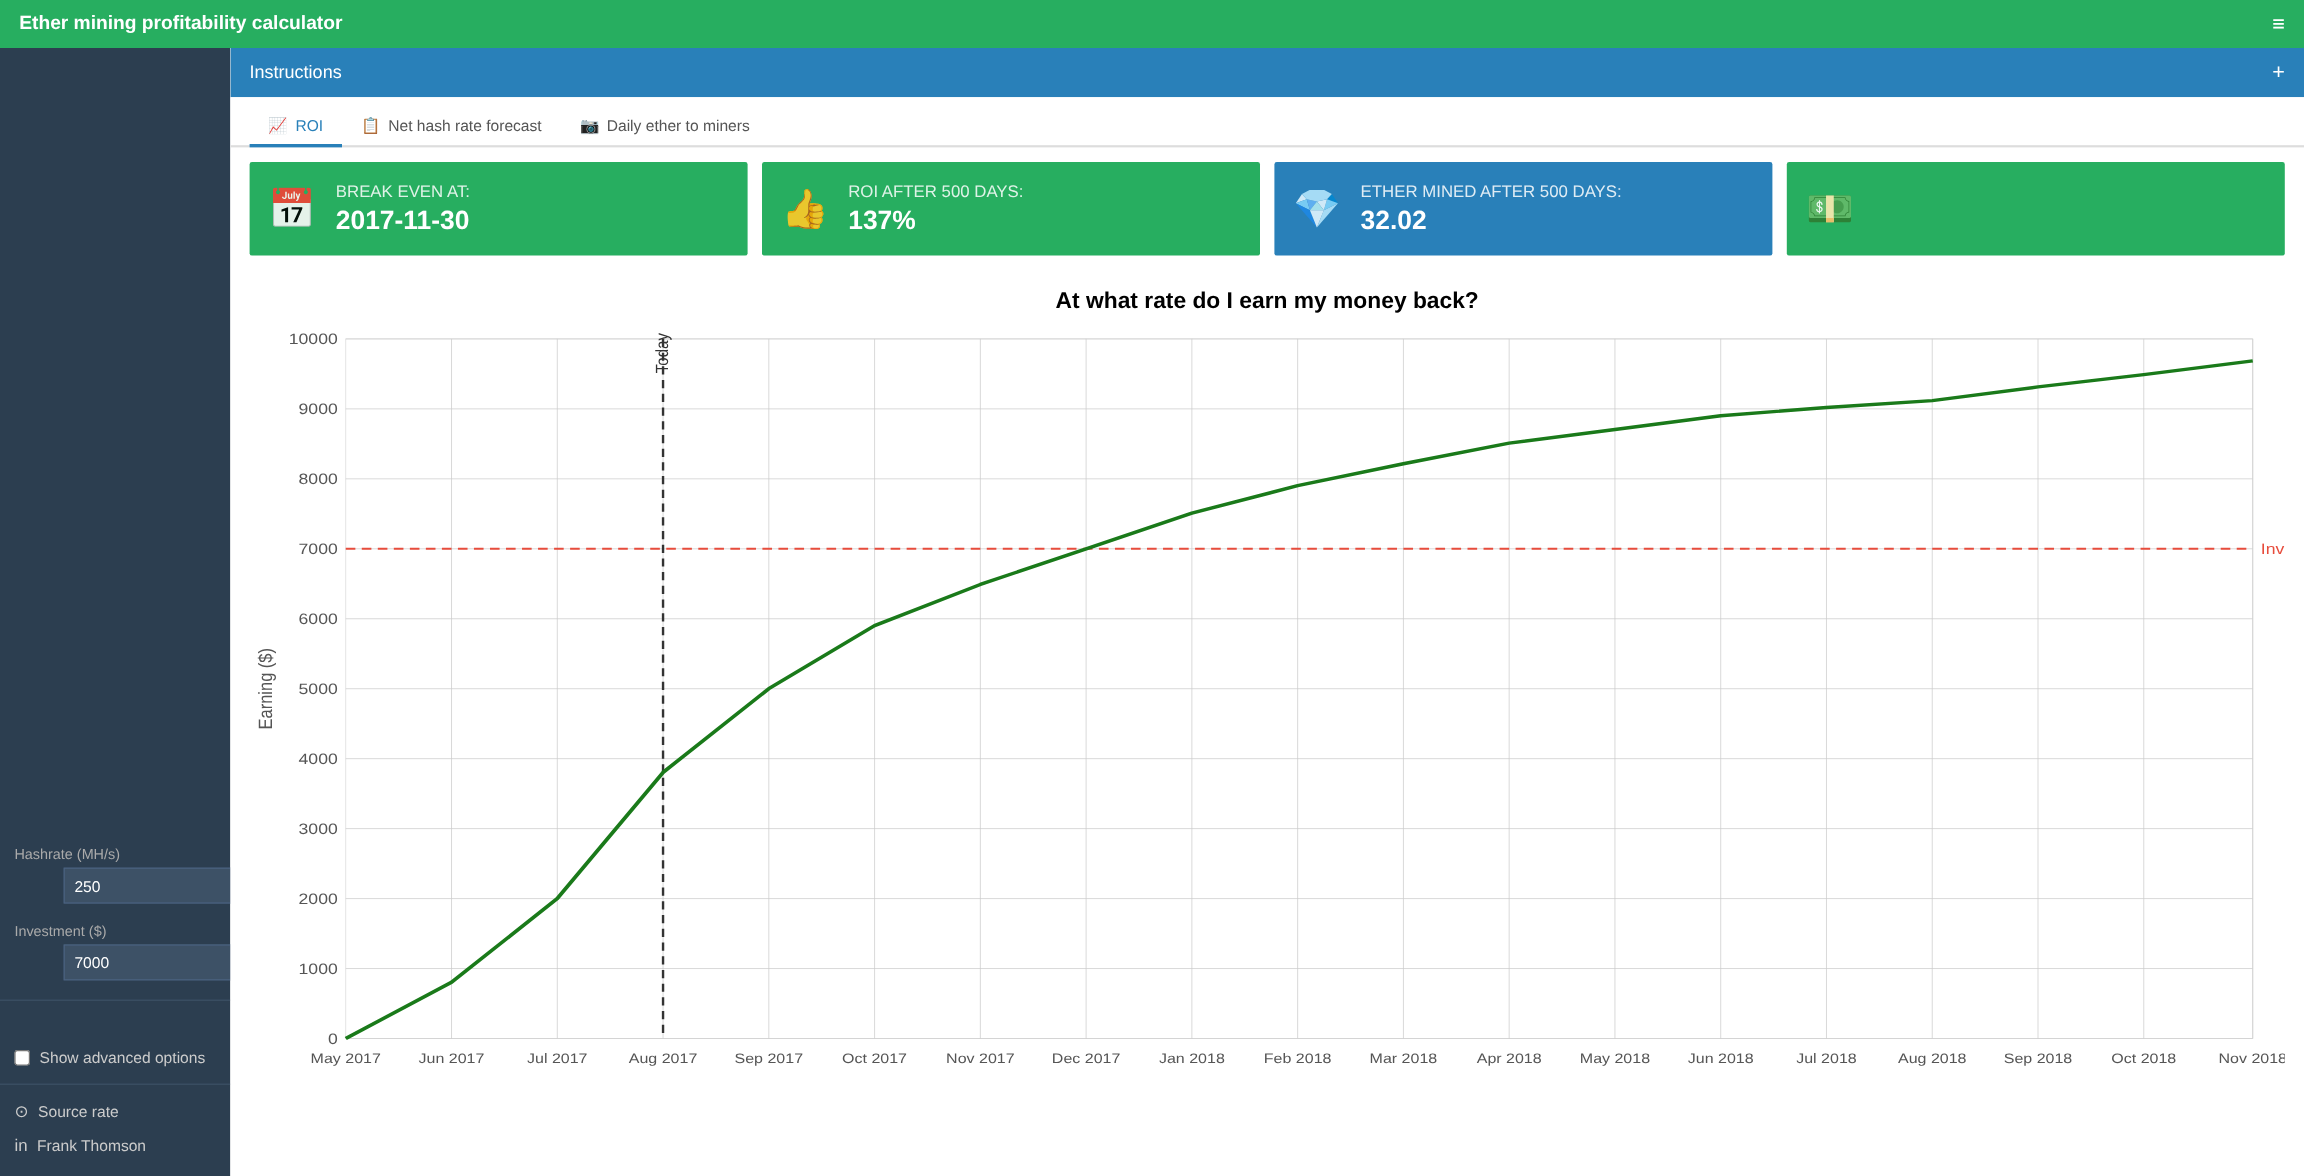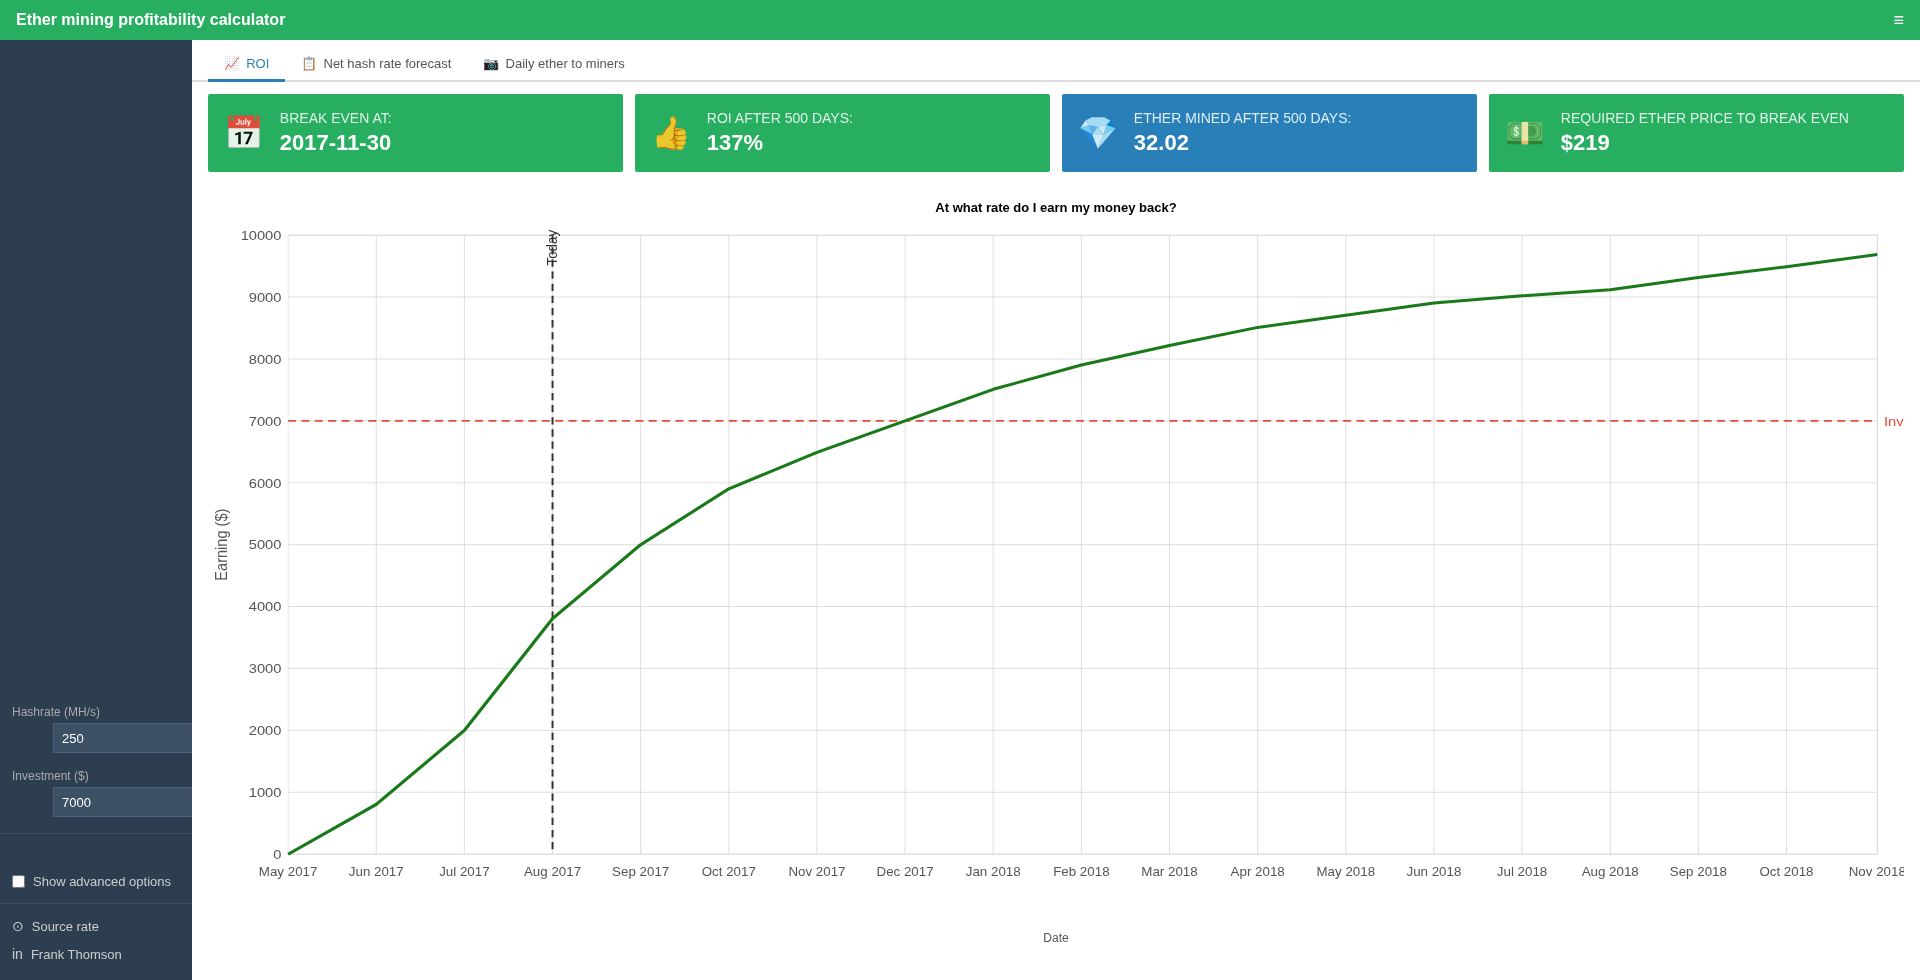--- a/index.html
+++ b/index.html
@@ -177,21 +177,21 @@
     
     #chart-container {
       flex: 1;
       background: white;
       padding: 16px;
       overflow: hidden;
       position: relative;
     }
     #chart-title {
       text-align: center;
-      font-size: 13px;
+      font-size: 19px;
       font-weight: bold;
       margin-bottom: 8px;
     }
     #chart-wrapper {
       position: relative;
       width: 100%;
       height: calc(100% - 60px);
     }
     svg#chart {
       width: 100%;
@@ -252,20 +252,24 @@
     </a>
 
     <a class="sidebar-link">
       <span class="link-icon">in</span>
       <span>Frank Thomson</span>
     </a>
   </div>
 
   <div id="content">
 
+    <div id="instructions-bar">
+      <span>Instructions</span>
+      <span class="plus-icon">+</span>
+    </div>
 
     <div id="tabs">
       <div class="tab active">
         <span>📈</span>
         <span>ROI</span>
       </div>
       <div class="tab">
         <span>📋</span>
         <span>Net hash rate forecast</span>
       </div>
@@ -292,24 +296,20 @@
       </div>
       <div class="stat-card blue">
         <span class="stat-icon">💎</span>
         <div class="stat-text">
           <div class="stat-label">ETHER MINED AFTER 500 DAYS:</div>
           <div class="stat-value">32.02</div>
         </div>
       </div>
       <div class="stat-card green">
         <span class="stat-icon">💵</span>
-        <div class="stat-text">
-          <div class="stat-label">REQUIRED ETHER PRICE TO BREAK EVEN</div>
-          <div class="stat-value">$219</div>
-        </div>
       </div>
     </div>
 
     <div id="chart-container">
       <div id="chart-title">At what rate do I earn my money back?</div>
       <div id="chart-wrapper">
         <svg id="chart" viewBox="0 0 1270 580" preserveAspectRatio="none">
 
           <defs>
             <pattern id="grid" width="66.84" height="52.7" patternUnits="userSpaceOnUse">
@@ -387,17 +387,16 @@
           <text x="1050" y="538" font-size="10" fill="#555" text-anchor="middle">Aug 2018</text>
           <text x="1116" y="538" font-size="10" fill="#555" text-anchor="middle">Sep 2018</text>
           <text x="1182" y="538" font-size="10" fill="#555" text-anchor="middle">Oct 2018</text>
           <text x="1250" y="538" font-size="10" fill="#555" text-anchor="middle">Nov 2018</text>
 
           <text x="14" y="265" font-size="12" fill="#555" text-anchor="middle" transform="rotate(-90, 14, 265)">Earning ($)</text>
 
           <polyline points="60,520 126,479 192,418 258,326 324,265 390,219 456,189 522,163 588,137 654,117 720,101 786,86 852,76 918,66 984,60 1050,55 1116,45 1182,36 1250,26" fill="none" stroke="#1a7a1a" stroke-width="2.5" stroke-linejoin="round"></polyline>
         </svg>
       </div>
-      <div class="axis-label-x">Date</div>
     </div>
 
   </div>
 </div>
 
 </body></html>

